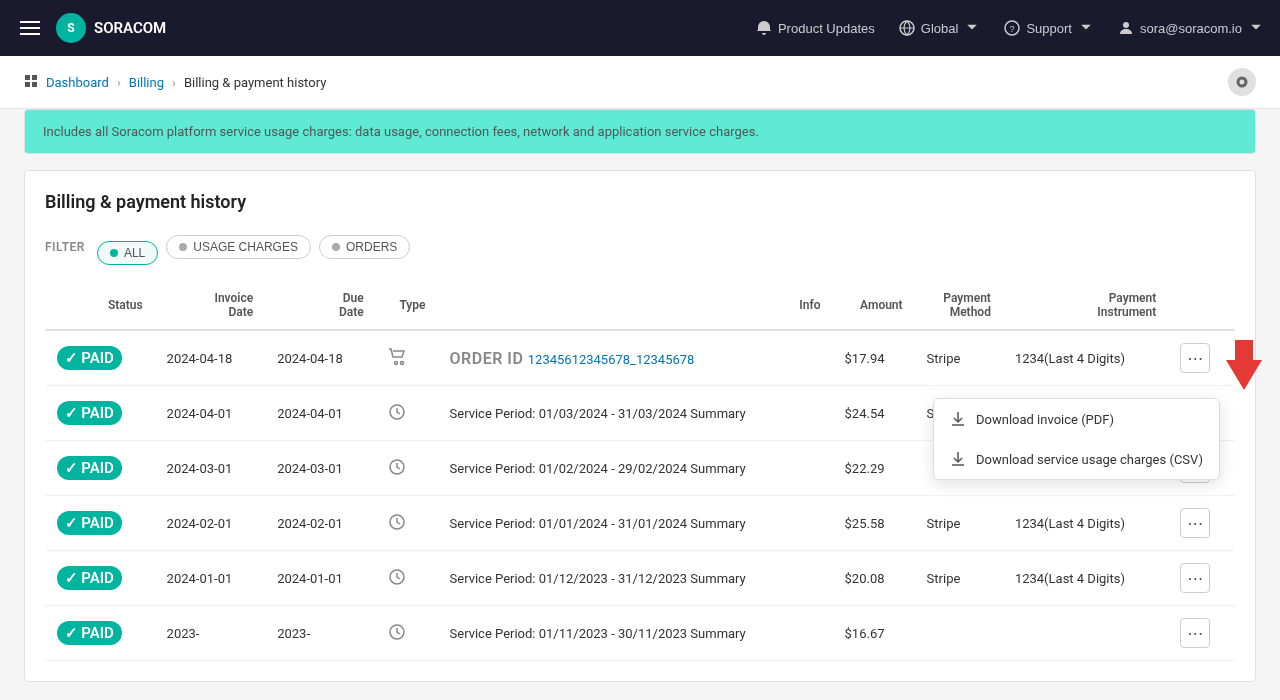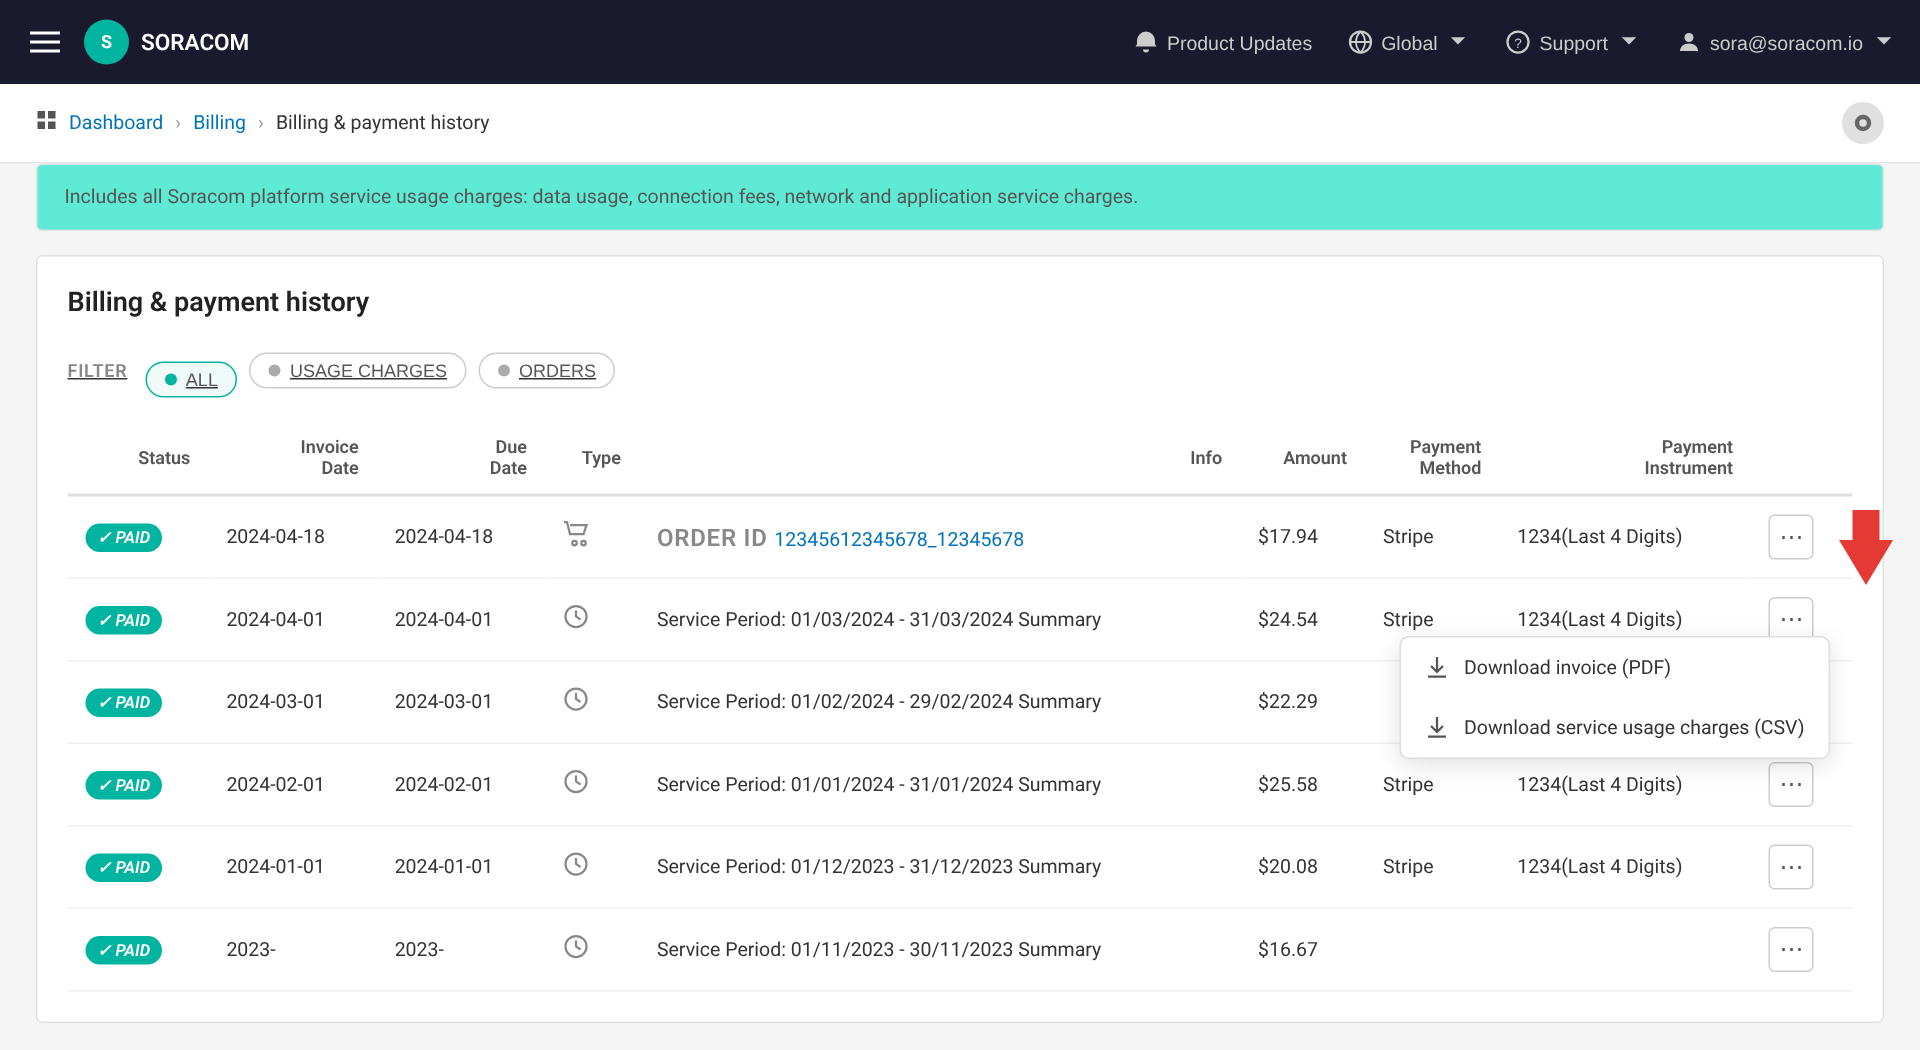--- a/index.html
+++ b/index.html
@@ -55,60 +55,59 @@
     
     .billing-section {
       background: white;
       border: 1px solid #e0e0e0;
       border-radius: 4px;
       padding: 20px;
     }
     .billing-title { font-size: 18px; font-weight: 600; margin-bottom: 16px; color: #222; }
 
     
-    .filter-row { display: flex; align-items: center; gap: 8px; margin-bottom: 16px; text-decoration: underline; }
+    .filter-row { display: flex; align-items: center; gap: 8px; margin-bottom: 16px; }
     .filter-label { font-size: 12px; color: #888; font-weight: 600; letter-spacing: 0.5px; margin-right: 4px; }
     .filter-btn {
       display: flex; align-items: center; gap: 6px;
       padding: 4px 12px; border-radius: 12px; border: 1px solid #ccc;
       font-size: 12px; cursor: pointer; background: white; color: #555;
     }
     .filter-btn.active { background: #f0faf8; border-color: #00b4a0; margin-top: 13px; }
     .filter-dot { width: 8px; height: 8px; border-radius: 50%; }
     .filter-dot.green { background: #00b4a0; }
     .filter-dot.grey { background: #aaa; }
 
     
     table { width: 100%; border-collapse: collapse; font-size: 13px; }
     thead tr { border-bottom: 2px solid #e0e0e0; }
     th { text-align: right; padding: 10px 12px; color: #555; font-weight: 600; font-size: 12px; white-space: nowrap; }
     td { padding: 12px 12px; border-bottom: 1px solid #f0f0f0; vertical-align: middle; }
 
     .paid-badge {
       background: #00b4a0; color: white; padding: 3px 8px; border-radius: 12px;
-      font-size: 11px; font-weight: 600; display: inline-flex; align-items: center; gap: 4px;
+      font-size: 15px; font-weight: 600; display: inline-flex; align-items: center; gap: 4px;
       white-space: nowrap;
-      font-style: italic;
     }
 
     .more-btn {
       background: white; border: 1px solid #ccc; border-radius: 4px;
       width: 30px; height: 30px; display: flex; align-items: center; justify-content: center;
       cursor: pointer; font-size: 16px; color: #555;
     }
     .dropdown-menu {
       position: absolute;
       background: white;
       border: 1px solid #ddd;
       border-radius: 6px;
       box-shadow: 0 4px 16px rgba(0,0,0,0.12);
       z-index: 100;
       min-width: 260px;
       right: 60px;
-      top: 424px;
+      top: 398px;
     }
     .dropdown-item {
       display: flex; align-items: center; gap: 10px;
       padding: 12px 16px; cursor: pointer; font-size: 13px; color: #333;
     }
     .dropdown-item svg { color: #555; }
 
     
     .arrow-indicator {
       position: absolute;

